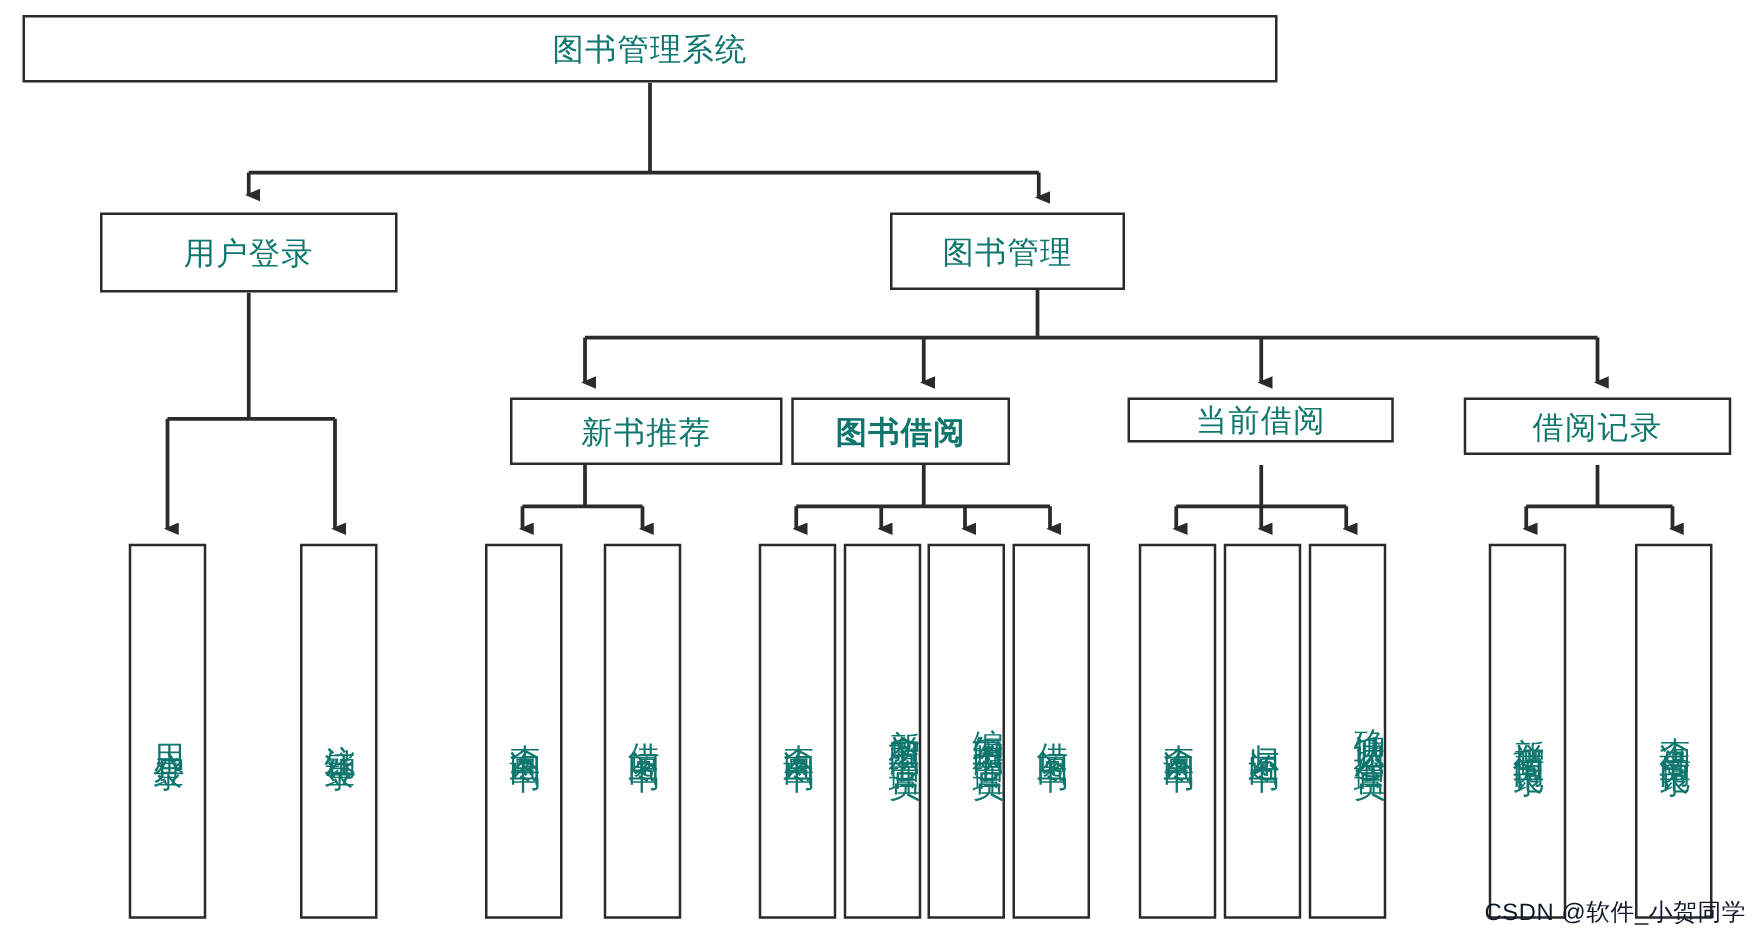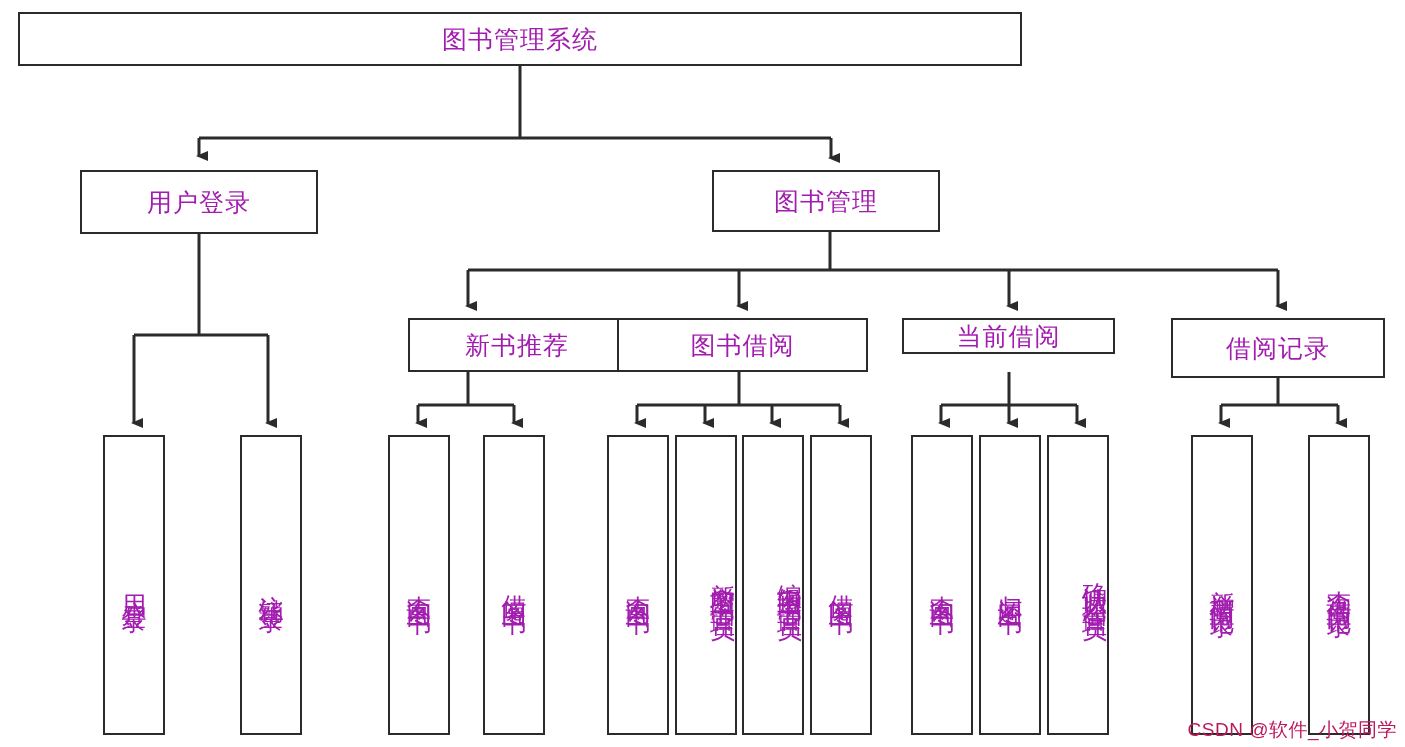--- a/index.html
+++ b/index.html
@@ -24,21 +24,21 @@
     pointer-events: none;
   }
   .node {
     position: absolute;
     box-sizing: border-box;
     border: 2px solid #2b2b2b;
     background: #ffffff;
     display: flex;
     align-items: center;
     justify-content: center;
-    color: #a21caf;
+    color: #0f766e;
   }
   .node.h {
     font-size: 25px;
     letter-spacing: 1px;
   }
   .node.v {
     writing-mode: vertical-rl;
     text-orientation: upright;
     font-size: 25px;
     letter-spacing: 5px;
@@ -50,21 +50,21 @@
   }
   .node .lbl {
     display: block;
     white-space: nowrap;
   }
   #watermark {
     position: absolute;
     right: 8px;
     bottom: 4px;
     font-size: 19px;
-    color: #be185d;
+    color: #0f172a;
     letter-spacing: 0.5px;
     white-space: nowrap;
     text-align: center;
   }
 </style>
 </head>
 <body>
 
 <div id="canvas">
 
@@ -118,34 +118,34 @@
     </g>
   </svg>
 
   <div class="node h" style="left:18px; top:12px; width:1004px; height:54px;">
     <span class="lbl">图书管理系统</span>
   </div>
 
   <div class="node h" style="left:80px; top:170px; width:238px; height:64px;">
     <span class="lbl">用户登录</span>
   </div>
-  <div class="node h" style="left:712px; top:170px; width:228px; height:62px;">
+  <div class="node h" style="left:712px; top:170px; width:188px; height:62px;">
     <span class="lbl">图书管理</span>
   </div>
 
   <div class="node h" style="left:360px; top:318px; width:218px; height:54px;margin-left:48px;">
     <span class="lbl">新书推荐</span>
   </div>
-  <div class="node h" style="left:617px; top:318px; width:251px; height:54px;">
+  <div class="node h" style="left:633px; top:318px; width:175px; height:54px;font-weight:bold;">
     <span class="lbl">图书借阅</span>
   </div>
   <div class="node h" style="left:902px; top:318px; width:213px; height:36px;">
     <span class="lbl">当前借阅</span>
   </div>
-  <div class="node h" style="left:1171px; top:318px; width:214px; height:60px;">
+  <div class="node h" style="left:1171px; top:318px; width:214px; height:46px;">
     <span class="lbl">借阅记录</span>
   </div>
 
   <div class="node v" style="left:103px; top:435px; width:62px; height:300px;">
     <span class="lbl">用户登录</span>
   </div>
   <div class="node v" style="left:240px; top:435px; width:62px; height:300px;">
     <span class="lbl">注销登录</span>
   </div>
 

